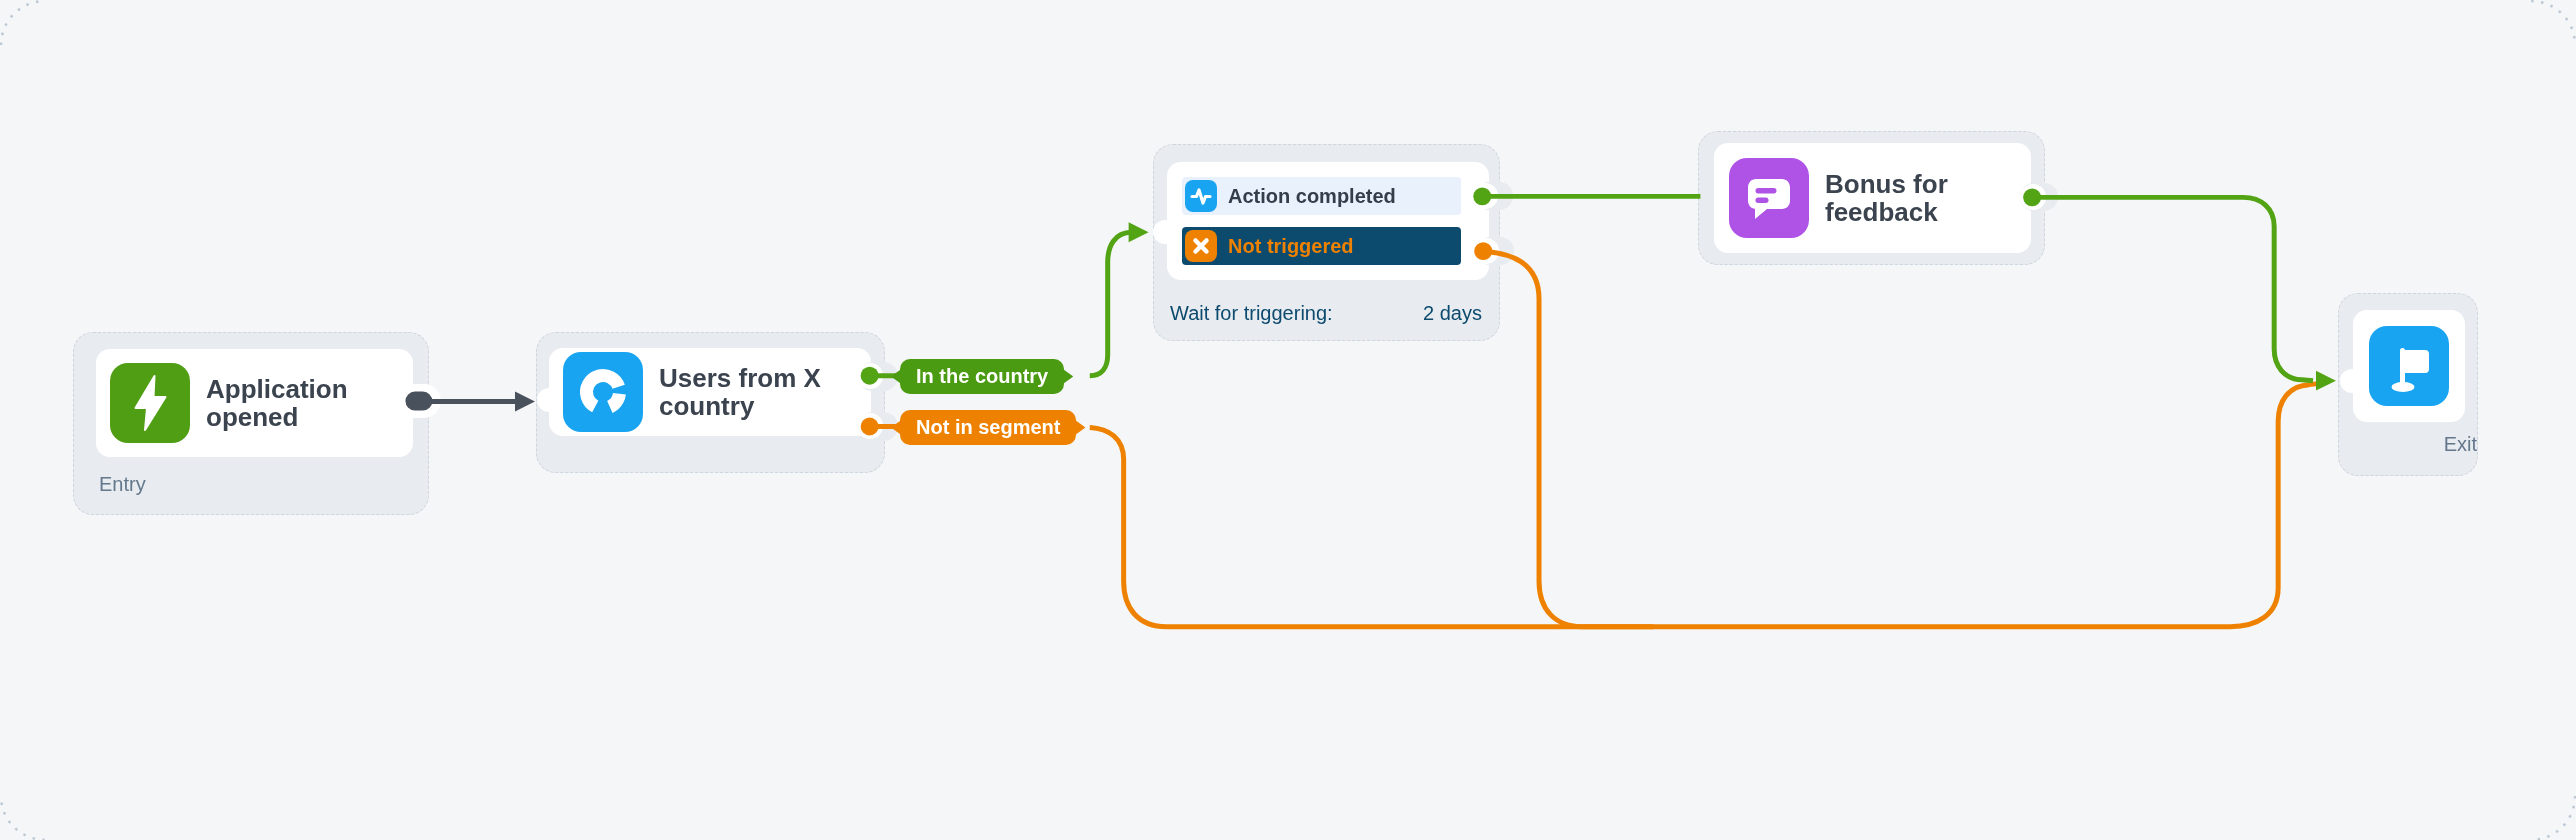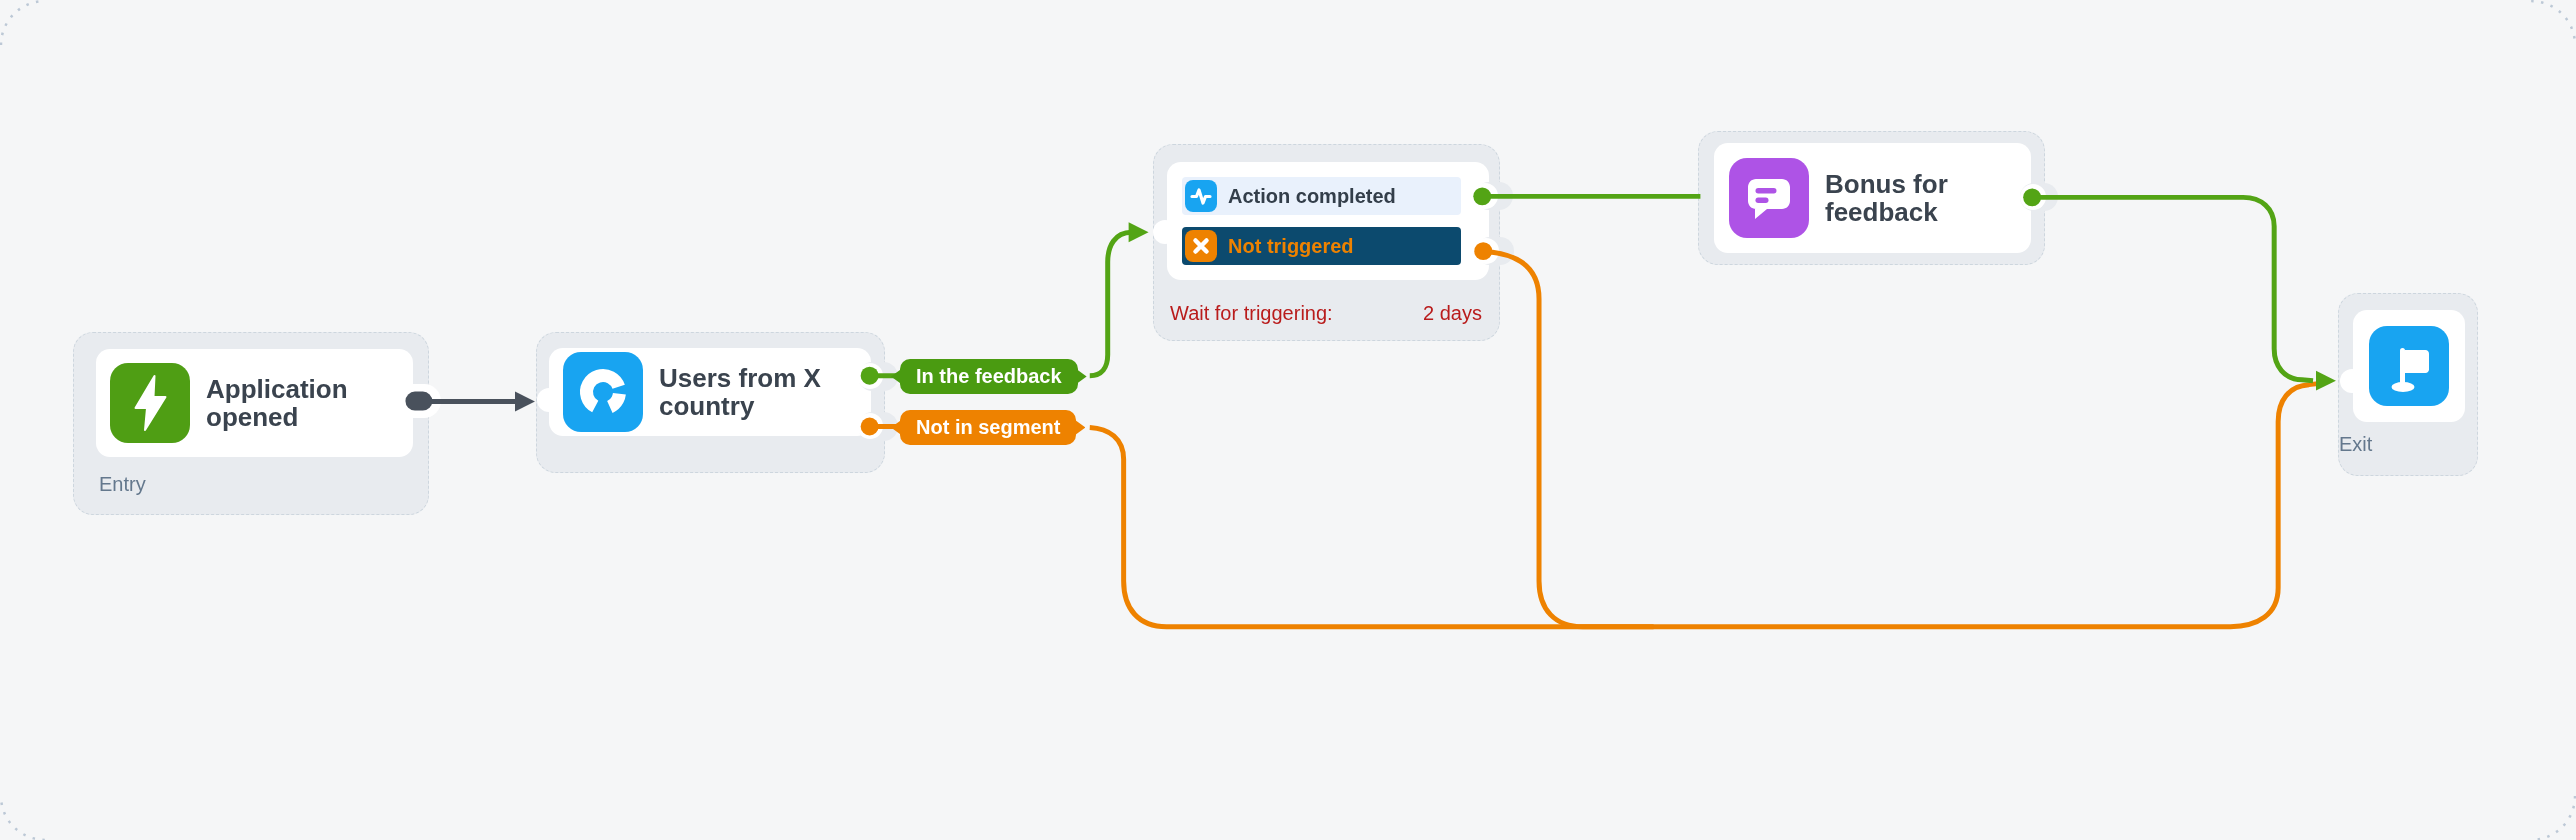--- a/index.html
+++ b/index.html
@@ -22,21 +22,21 @@
   .row{position:relative;width:279px;height:38px;border-radius:4px;
        display:flex;align-items:center;padding-left:46px;box-sizing:border-box;}
   .row + .row{margin-top:12px;}
   .row .icon32{position:absolute;left:3px;top:3px;width:32px;height:32px;}
   .icon32 svg{display:block;width:32px;height:32px;}
   .row-blue{background:#e9f1fc;}
   .row-cream{background:#0c4a6e;}
   .row-label{font-size:20px;font-weight:700;color:#333e4a;}
   .row-label.warn{color:#ee8200;}
   .wait-line{position:absolute;left:16px;right:17px;top:157px;display:flex;
-             justify-content:space-between;font-size:20px;color:#b91c1c;}
+             justify-content:space-between;font-size:20px;color:#0c4a6e;}
 
   
   .pill{position:absolute;z-index:2;border-radius:17px;}
   .pill.gray{background:#e8ebef;}
   .pill.white{background:#fff;}
 
   
   svg.wires{position:absolute;inset:0;z-index:3;pointer-events:none;}
 
   
@@ -129,21 +129,21 @@
     <div class="card exit-card" style="left:14px;top:16px;width:112px;height:112px;">
       <span class="icon80">
         <svg viewBox="0 0 80 80">
             <rect width="80" height="80" rx="18" fill="#18a4f1"></rect>
           <rect x="31" y="22" width="5" height="38" rx="2.5" fill="#fff"></rect>
           <path d="M36 24 H56.5 C58.4 24 60 25.6 60 27.5 V43.5 C60 45.4 58.4 47 56.5 47 H36 Z" fill="#fff"></path>
           <ellipse cx="34" cy="61" rx="11.5" ry="5" fill="#fff"></ellipse>
           </svg>
       </span>
     </div>
-    <div class="sub-label" style="left:0;right:0;top:139px;text-align:left;">Exit</div>
+    <div class="sub-label" style="left:0;right:0;top:139px;text-align:right;">Exit</div>
   </div>
 
   <div class="pill gray" style="left:858px;top:362px;width:40px;height:29px;"></div>
   <div class="pill gray" style="left:858px;top:412px;width:40px;height:29px;"></div>
   <div class="pill white" style="left:857px;top:363px;width:26px;height:26px;border-radius:13px;"></div>
   <div class="pill white" style="left:857px;top:413px;width:26px;height:26px;border-radius:13px;"></div>
 
   <div class="pill gray" style="left:1475px;top:182px;width:38px;height:28px;"></div>
   <div class="pill gray" style="left:1476px;top:237px;width:38px;height:28px;"></div>
   <div class="pill white" style="left:1472px;top:183px;width:26px;height:26px;border-radius:13px;"></div>
@@ -188,20 +188,20 @@
     <polygon points="2325,372 2345,382 2325,392" fill="#53a415"></polygon>
 
     <circle cx="873" cy="377" r="9" fill="#53a415"></circle>
     <circle cx="873" cy="428" r="9" fill="#ee8200"></circle>
     <circle cx="1488" cy="197" r="9" fill="#53a415"></circle>
     <circle cx="1489" cy="252" r="9" fill="#ee8200"></circle>
     <circle cx="2040" cy="198" r="9" fill="#53a415"></circle>
   </svg>
 
   <div class="badge green" style="left:900px;top:359px;">
-      <span>In the feedback</span>
+      <span>In the country</span>
     </div>
   <div class="badge orange" style="left:900px;top:410px;">
       <span>Not in segment</span>
     </div>
 
 </div>
 
 
 </body></html>

